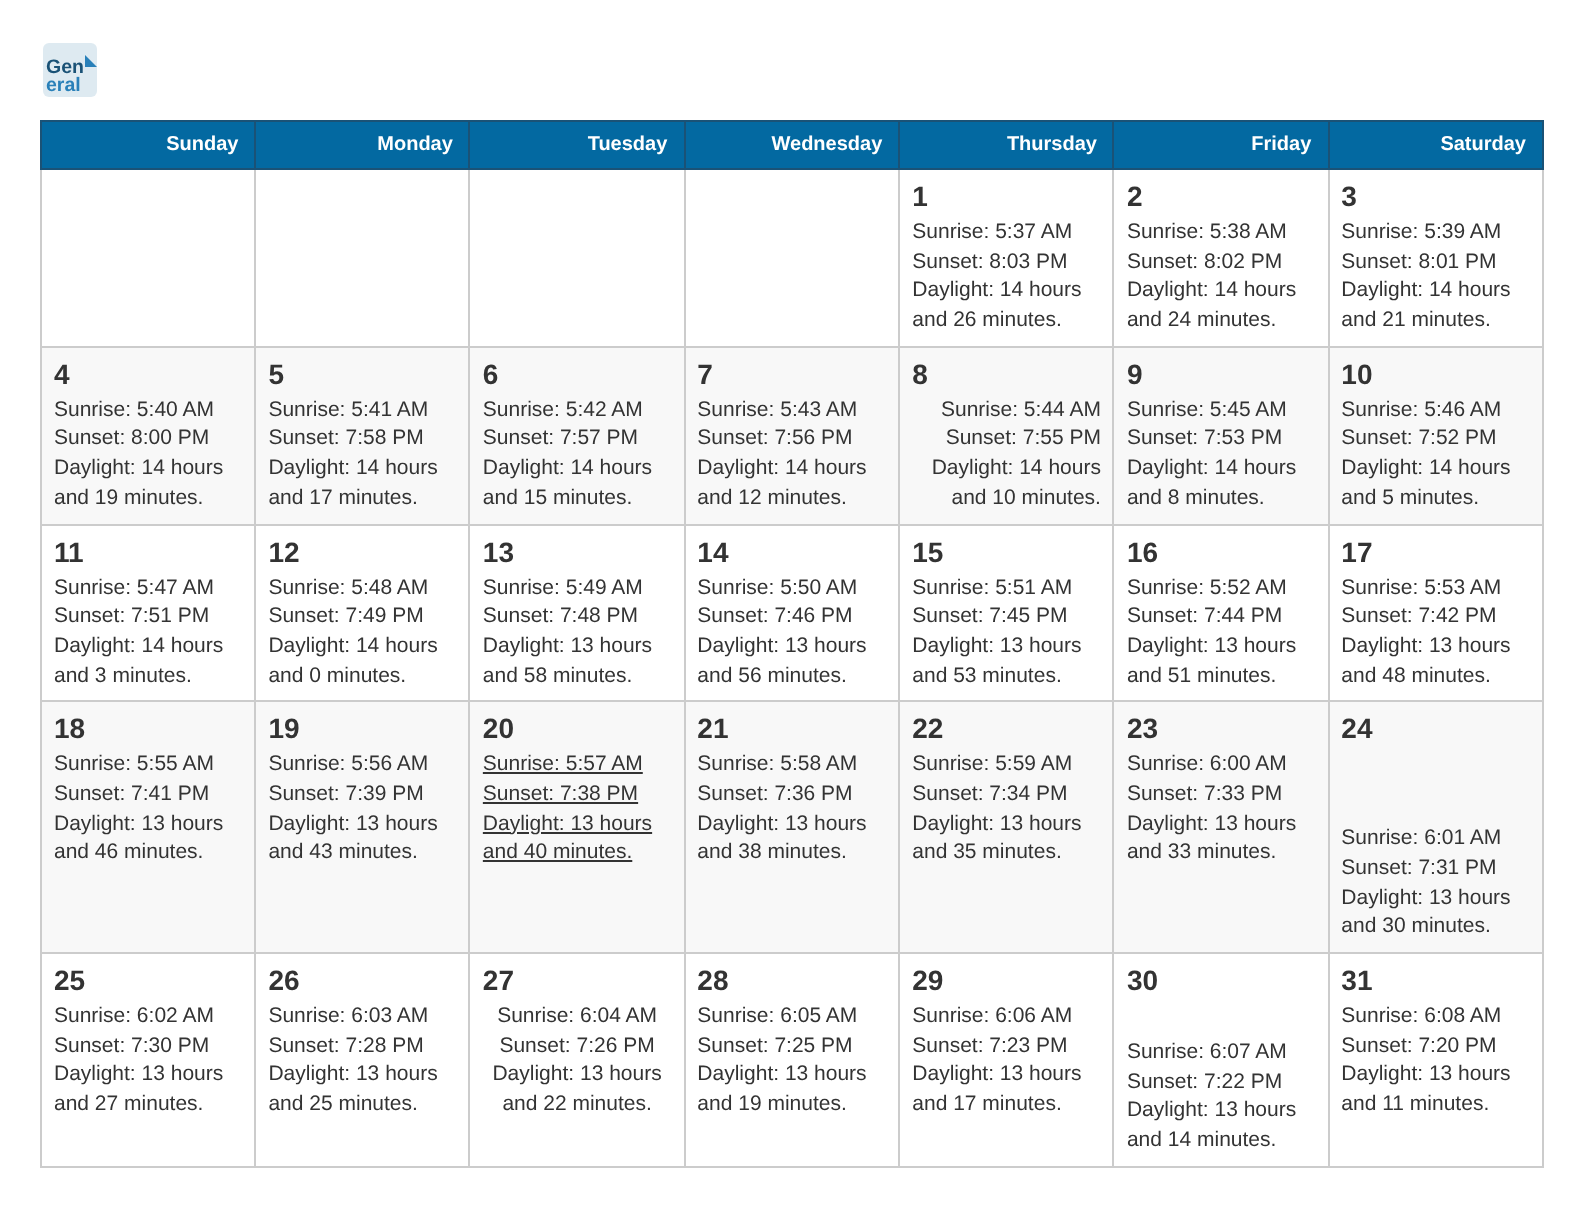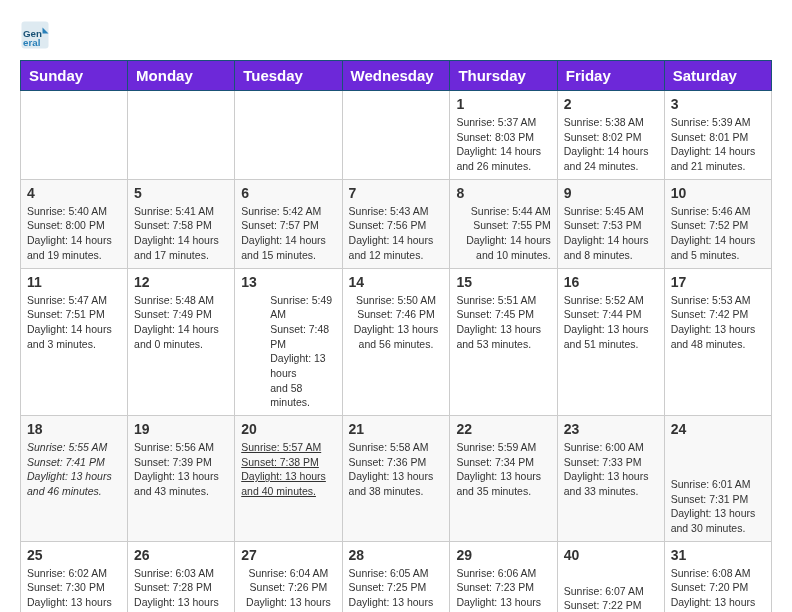--- a/index.html
+++ b/index.html
@@ -45,25 +45,25 @@
     .location {
       font-size: 15px;
       color: #555;
     }
     .calendar-table {
       width: 100%;
       border-collapse: collapse;
       font-size: 11px;
     }
     .calendar-table th {
-      background-color: #6d28d9;
+      background-color: #0369a1;
       color: #fff;
-      text-align: left;
+      text-align: right;
       padding: 6px 8px;
-      font-size: 15px;
+      font-size: 10px;
       border: 1px solid #1a5276;
     }
     .calendar-table td {
       border: 1px solid #ccc;
       vertical-align: top;
       padding: 5px 6px;
       width: 108px;
       min-height: 80px;
       background: #fff;
     }
@@ -212,28 +212,28 @@
         </td>
         <td>
           <div class="day-number">12</div>
           <div class="day-info" style="white-space: pre-line;">Sunrise: 5:48 AM
 Sunset: 7:49 PM
 Daylight: 14 hours
 and 0 minutes.</div>
         </td>
         <td>
           <div class="day-number">13</div>
-          <div class="day-info" style="white-space: pre-line; margin-left: 29px;">Sunrise: 5:49 AM
+          <div class="day-info" style="white-space: pre-line;">Sunrise: 5:49 AM
 Sunset: 7:48 PM
 Daylight: 13 hours
 and 58 minutes.</div>
         </td>
         <td>
           <div class="day-number">14</div>
-          <div class="day-info" style="white-space: pre-line; text-align: center;">Sunrise: 5:50 AM
+          <div class="day-info" style="white-space: pre-line;">Sunrise: 5:50 AM
 Sunset: 7:46 PM
 Daylight: 13 hours
 and 56 minutes.</div>
         </td>
         <td>
           <div class="day-number">15</div>
           <div class="day-info" style="white-space: pre-line;">Sunrise: 5:51 AM
 Sunset: 7:45 PM
 Daylight: 13 hours
 and 53 minutes.</div>
@@ -249,21 +249,21 @@
           <div class="day-number">17</div>
           <div class="day-info" style="white-space: pre-line;">Sunrise: 5:53 AM
 Sunset: 7:42 PM
 Daylight: 13 hours
 and 48 minutes.</div>
         </td>
       </tr>
       <tr class="row-alt">
         <td>
           <div class="day-number">18</div>
-          <div class="day-info" style="white-space: pre-line; font-style: italic;">Sunrise: 5:55 AM
+          <div class="day-info" style="white-space: pre-line;">Sunrise: 5:55 AM
 Sunset: 7:41 PM
 Daylight: 13 hours
 and 46 minutes.</div>
         </td>
         <td>
           <div class="day-number">19</div>
           <div class="day-info" style="white-space: pre-line;">Sunrise: 5:56 AM
 Sunset: 7:39 PM
 Daylight: 13 hours
 and 43 minutes.</div>
@@ -334,21 +334,21 @@
 and 19 minutes.</div>
         </td>
         <td>
           <div class="day-number">29</div>
           <div class="day-info" style="white-space: pre-line;">Sunrise: 6:06 AM
 Sunset: 7:23 PM
 Daylight: 13 hours
 and 17 minutes.</div>
         </td>
         <td>
-          <div class="day-number">40</div>
+          <div class="day-number">30</div>
           <div class="day-info" style="white-space: pre-line; margin-top: 21px;">Sunrise: 6:07 AM
 Sunset: 7:22 PM
 Daylight: 13 hours
 and 14 minutes.</div>
         </td>
         <td>
           <div class="day-number">31</div>
           <div class="day-info" style="white-space: pre-line;">Sunrise: 6:08 AM
 Sunset: 7:20 PM
 Daylight: 13 hours

